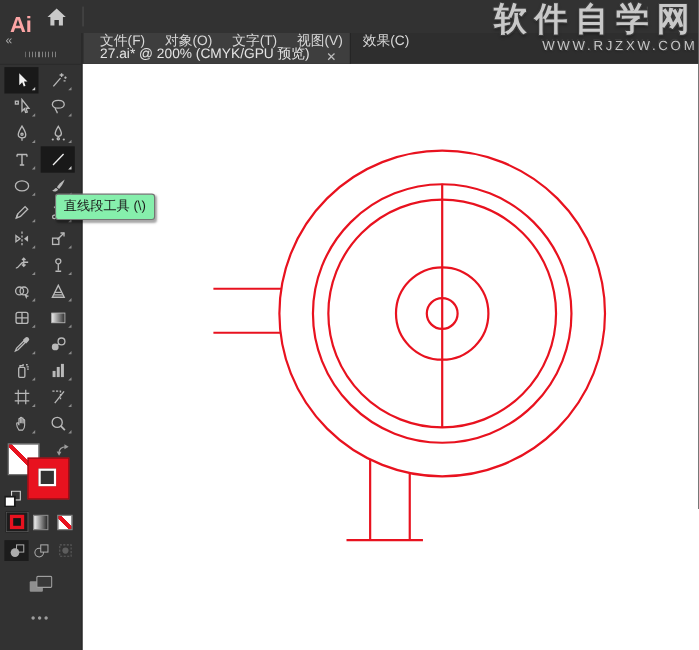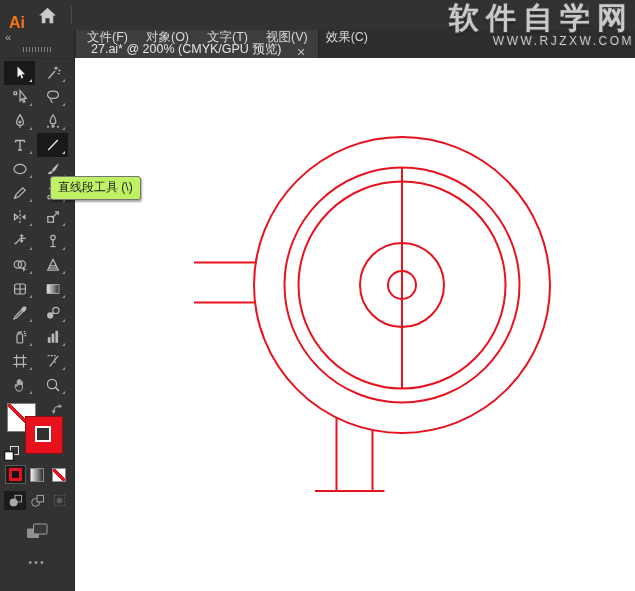--- a/index.html
+++ b/index.html
@@ -2,21 +2,21 @@
 <html><head>
 <meta charset="utf-8">
 <style>
   html,body{margin:0;padding:0;background:#4a4a4a;}
   .app{position:relative;width:635px;height:591px;background:#323232;overflow:hidden;
        font-family:"Liberation Sans","DejaVu Sans",sans-serif;user-select:none;}
 
   
   .menubar{position:absolute;left:0;top:0;width:635px;height:30px;background:#323232;
            display:flex;align-items:center;color:#d6d6d6;z-index:10;}
-  .brand{color:#f97316;font-weight:bold;font-size:16px;margin:16px 9px 0 9px;}
+  .brand{color:#fca5a5;font-weight:bold;font-size:20px;margin:16px 9px 0 9px;}
   .home{width:19px;height:19px;color:#c9c9c9;margin:0 8px 0 4px;}
   .vsep{width:1px;height:18px;background:#4c4c4c;margin:0 6px;}
   .menu-item{font-size:12.5px;line-height:30px;padding:0 9px;white-space:nowrap;color:#d8d8d8;margin-top:43px;}
   .mb-right{margin-left:auto;display:flex;align-items:center;padding-right:8px;}
   .ws-icon{width:18px;height:15px;margin:0 7px;}
 
   
   .watermark{position:absolute;left:396px;top:1px;width:238px;text-align:right;z-index:50;
              pointer-events:none;}
   .wm-title{font-size:30px;font-weight:bold;letter-spacing:7px;color:#c9c9c9;line-height:34px;
@@ -75,21 +75,21 @@
           display:flex;z-index:4;}
   .tab{background:#3e3e3e;display:flex;align-items:flex-end;padding:0 12px 0 15px;
        color:#e4e4e4;font-size:12.5px;border-right:1px solid #242424;margin-left:2px;}
   .tab-close{margin-left:15px;color:#bdbdbd;font-size:11px;line-height:11px;}
 
   
   .canvas{position:absolute;left:74px;top:58px;width:561px;height:533px;background:#ffffff;}
   .canvas svg{position:absolute;left:0;top:0;}
 
   
-  .tooltip{position:absolute;left:50px;top:176px;z-index:60;background:#bef264;
+  .tooltip{position:absolute;left:50px;top:176px;z-index:60;background:#86efac;
            border:1px solid #757575;border-radius:3px;padding:2px 7px 3px;font-size:12px;
            color:#1b1b1b;box-shadow:1px 2px 2px rgba(0,0,0,.35);white-space:nowrap;}
 </style>
 </head>
 <body>
 
 <div class="app">
 
   <div class="menubar">
     <span class="brand">Ai</span>

